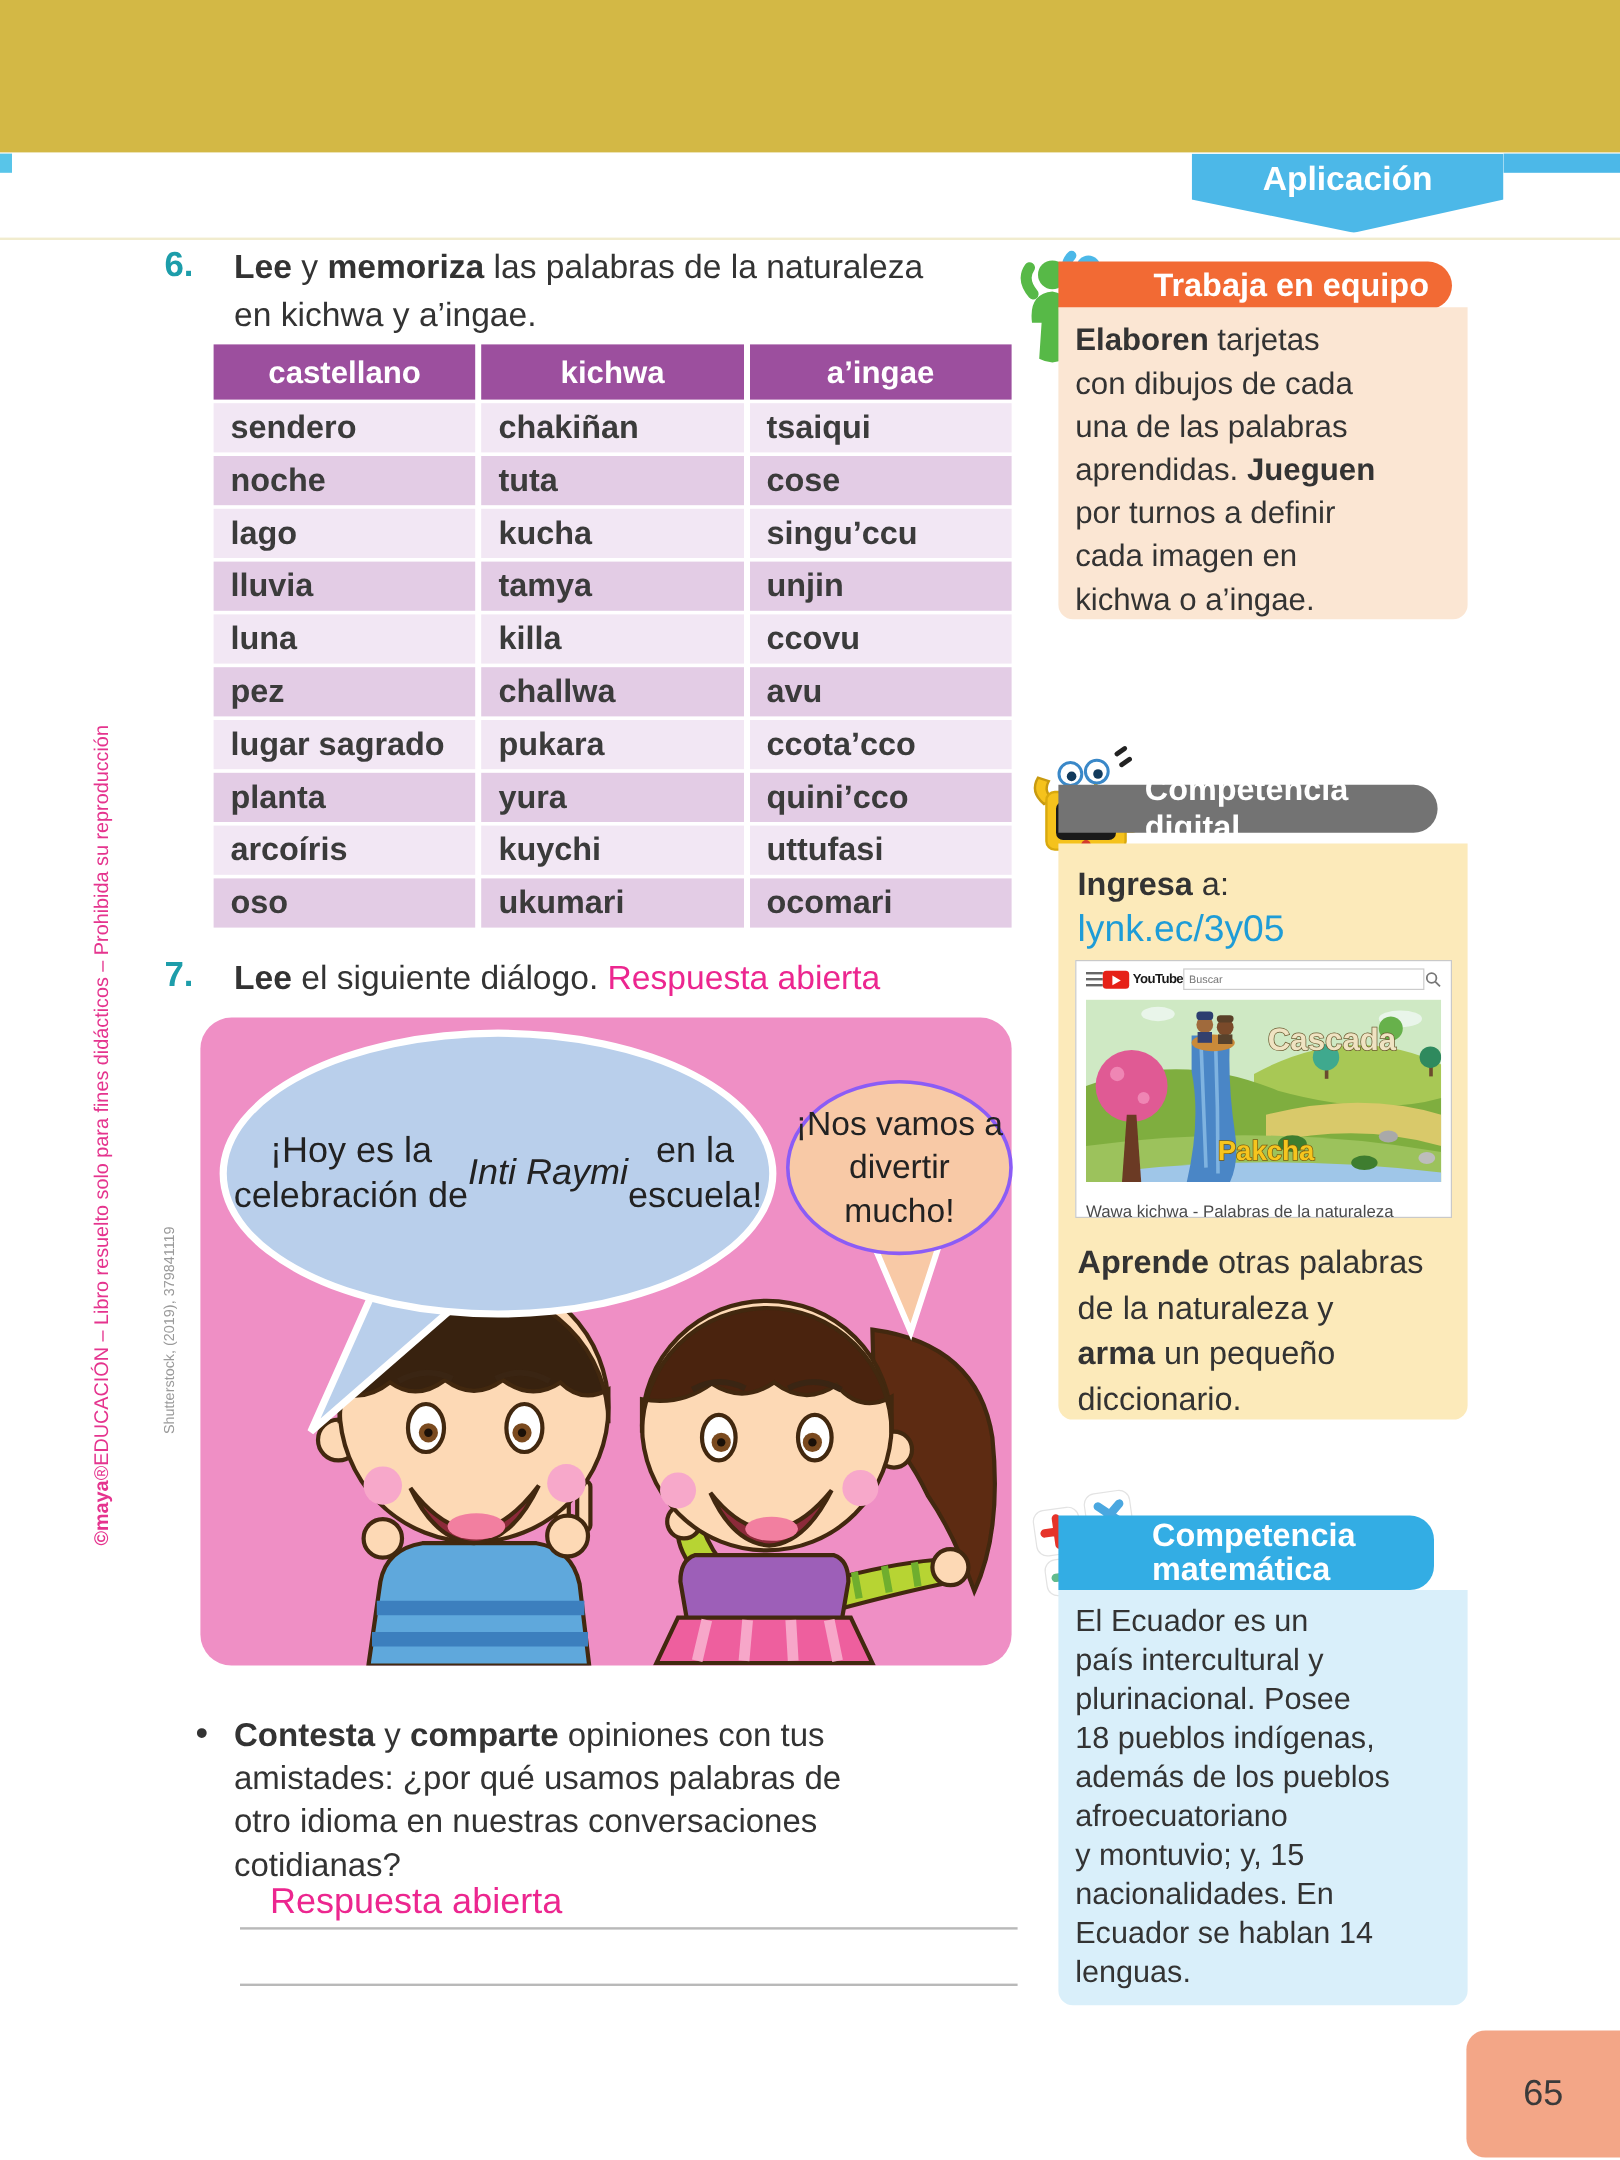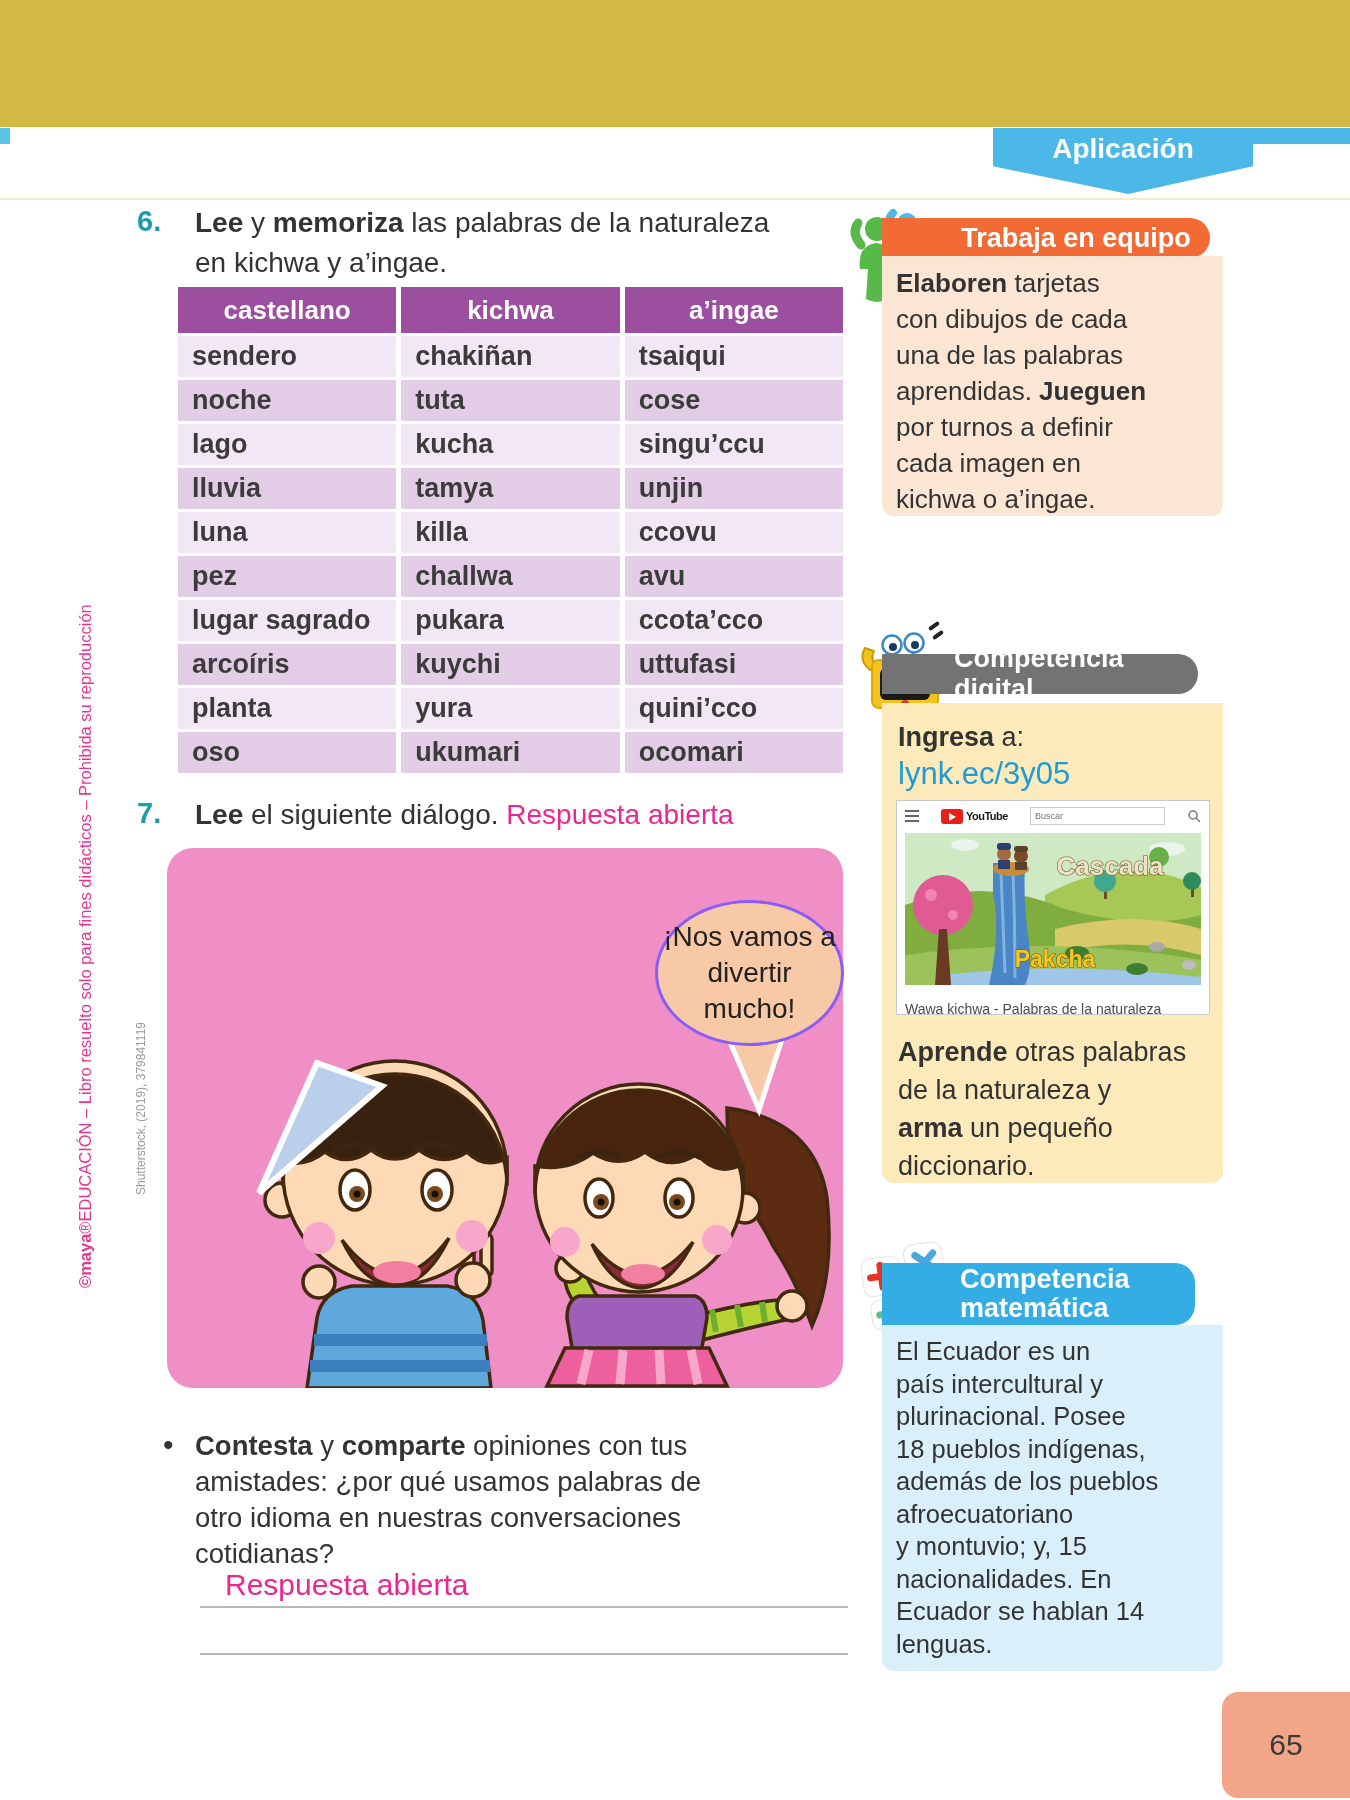--- a/index.html
+++ b/index.html
@@ -54,21 +54,21 @@
   .sb-head{color:#fff;font-weight:700;font-size:27px;display:flex;align-items:center;
            justify-content:center;border-radius:0 20px 20px 0;}
   .sb-body{border-radius:0 0 12px 12px;font-size:26px;line-height:36px;color:#333;}
   .h-team{left:882px;top:218px;width:328px;height:40px;background:#f26a34;padding-left:60px;box-sizing:border-box;}
   .b-team{left:882px;top:256px;width:341px;height:260px;background:#fbe6d3;padding:9px 14px;box-sizing:border-box;}
   .h-dig{left:882px;top:654px;width:316px;height:40px;background:#737373;padding-left:72px;box-sizing:border-box;}
   .b-dig{left:882px;top:703px;width:341px;height:480px;background:#fceaba;box-sizing:border-box;}
   .dig-intro{position:absolute;left:16px;top:16px;font-size:27px;line-height:37px;}
   .dig-link{position:absolute;left:16px;top:53px;font-size:31px;color:#1e9cd7;text-decoration:none;}
   .yt-card{position:absolute;left:14px;top:97px;width:312px;height:213px;background:#fff;border:1px solid #c9c9c9;}
-  .yt-bar{position:absolute;left:0;top:0;width:100%;height:30px;display:flex;align-items:center;gap:22px;padding:0 8px;box-sizing:border-box;}
+  .yt-bar{position:absolute;left:0;top:0;width:100%;height:30px;display:flex;align-items:center;gap:0;padding:0 8px;box-sizing:border-box;}
   .yt-burger{width:14px;display:flex;flex-direction:column;gap:3px;}
   .yt-burger i{height:2px;background:#666;display:block;}
   .yt-logo{display:flex;align-items:center;gap:3px;}
   .yt-logo .play{width:22px;height:15px;background:#e62117;border-radius:3px;position:relative;}
   .yt-logo .play:after{content:"";position:absolute;left:8px;top:4px;border-left:7px solid #fff;
           border-top:4px solid transparent;border-bottom:4px solid transparent;}
   .yt-logo b{font-size:11px;color:#1a1a1a;letter-spacing:-.5px;}
   .yt-search{flex:1;height:16px;border:1px solid #ccc;font-size:9px;color:#888;padding:0 4px;
           font-family:"Liberation Sans",sans-serif;background:#fff;min-width:0;}
   .yt-thumb{position:absolute;left:8px;top:32px;width:296px;height:152px;}
@@ -144,28 +144,28 @@
           <td>pez</td>
           <td>challwa</td>
           <td>avu</td>
         </tr>
         <tr>
           <td>lugar sagrado</td>
           <td>pukara</td>
           <td>ccota’cco</td>
         </tr>
         <tr>
+          <td>planta</td>
+          <td>yura</td>
+          <td>quini’cco</td>
+        </tr>
+        <tr>
           <td>arcoíris</td>
           <td>kuychi</td>
           <td>uttufasi</td>
-        </tr>
-        <tr>
-          <td>planta</td>
-          <td>yura</td>
-          <td>quini’cco</td>
         </tr>
         <tr>
           <td>oso</td>
           <td>ukumari</td>
           <td>ocomari</td>
         </tr>
       </tbody>
   </table>
 
   <div class="abs ex-num ex7-num">7.</div>
@@ -221,20 +221,24 @@
         <path d="M175,392 Q228,462 282,390 Q260,436 228,438 Q196,436 175,392 Z" fill="#8c2a3a"></path>
         <ellipse cx="230" cy="424" rx="24" ry="11" fill="#f27fa0" stroke="none"></ellipse>
         <circle cx="152" cy="390" r="16" fill="#f7a8ca" stroke="none"></circle>
         <circle cx="305" cy="388" r="16" fill="#f7a8ca" stroke="none"></circle>
       </g>
     </svg>
     <svg class="tails" width="676" height="540" viewBox="0 0 676 540">
       <polygon points="150,215 215,238 92,345" fill="#b9cfeb" stroke="#fff" stroke-width="6"></polygon>
       <polygon points="555,175 618,182 592,262" fill="#f8c9a6" stroke="#fff" stroke-width="5"></polygon>
     </svg>
+    <div class="bubble b-blue rich"><span>¡Hoy es la
+celebración de
+</span><span style="font-style: italic;">Inti Raymi</span><span> en la
+escuela!</span></div>
     <div class="bubble b-peach rich">¡Nos vamos a
 divertir mucho!</div>
   </div>
 
   <div class="abs bullet-dot">•</div>
   <div class="abs rich bullet-text"><span style="font-weight: 700;">Contesta</span><span> y </span><span style="font-weight: 700;">comparte</span><span> opiniones con tus
 amistades: ¿por qué usamos palabras de
 otro idioma en nuestras conversaciones
 cotidianas?</span></div>
   <div class="abs answer">Respuesta abierta</div>

